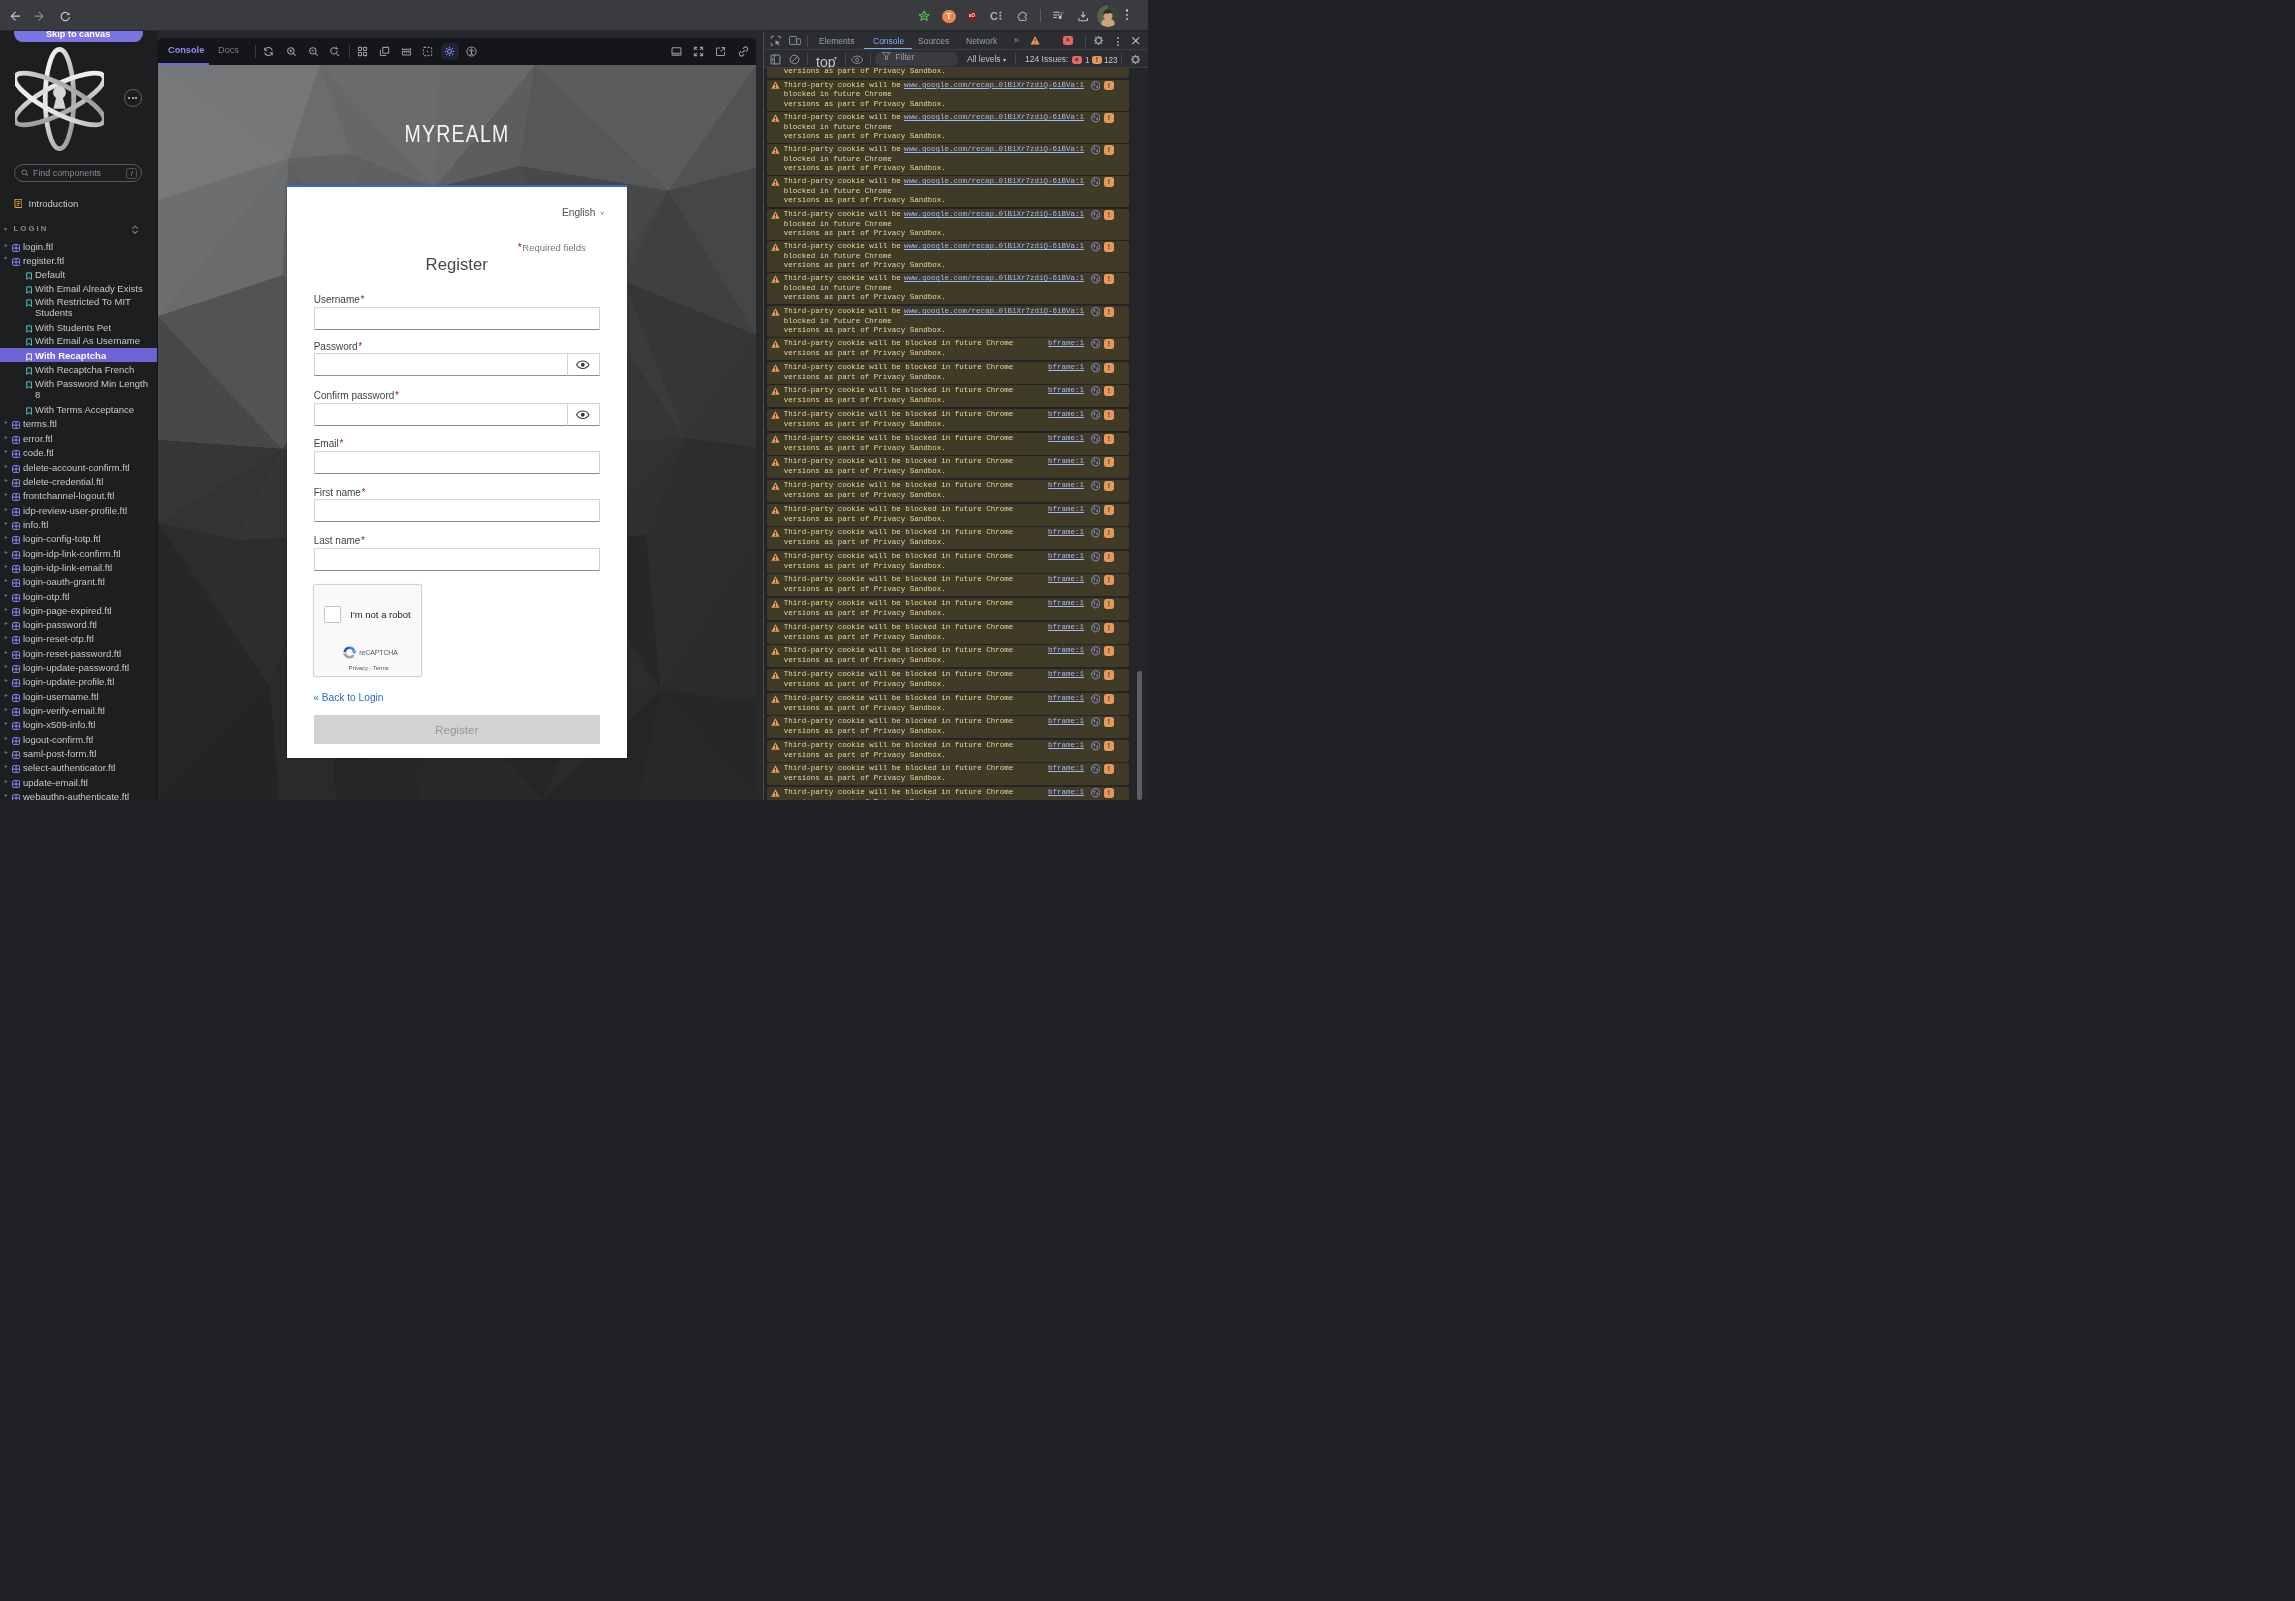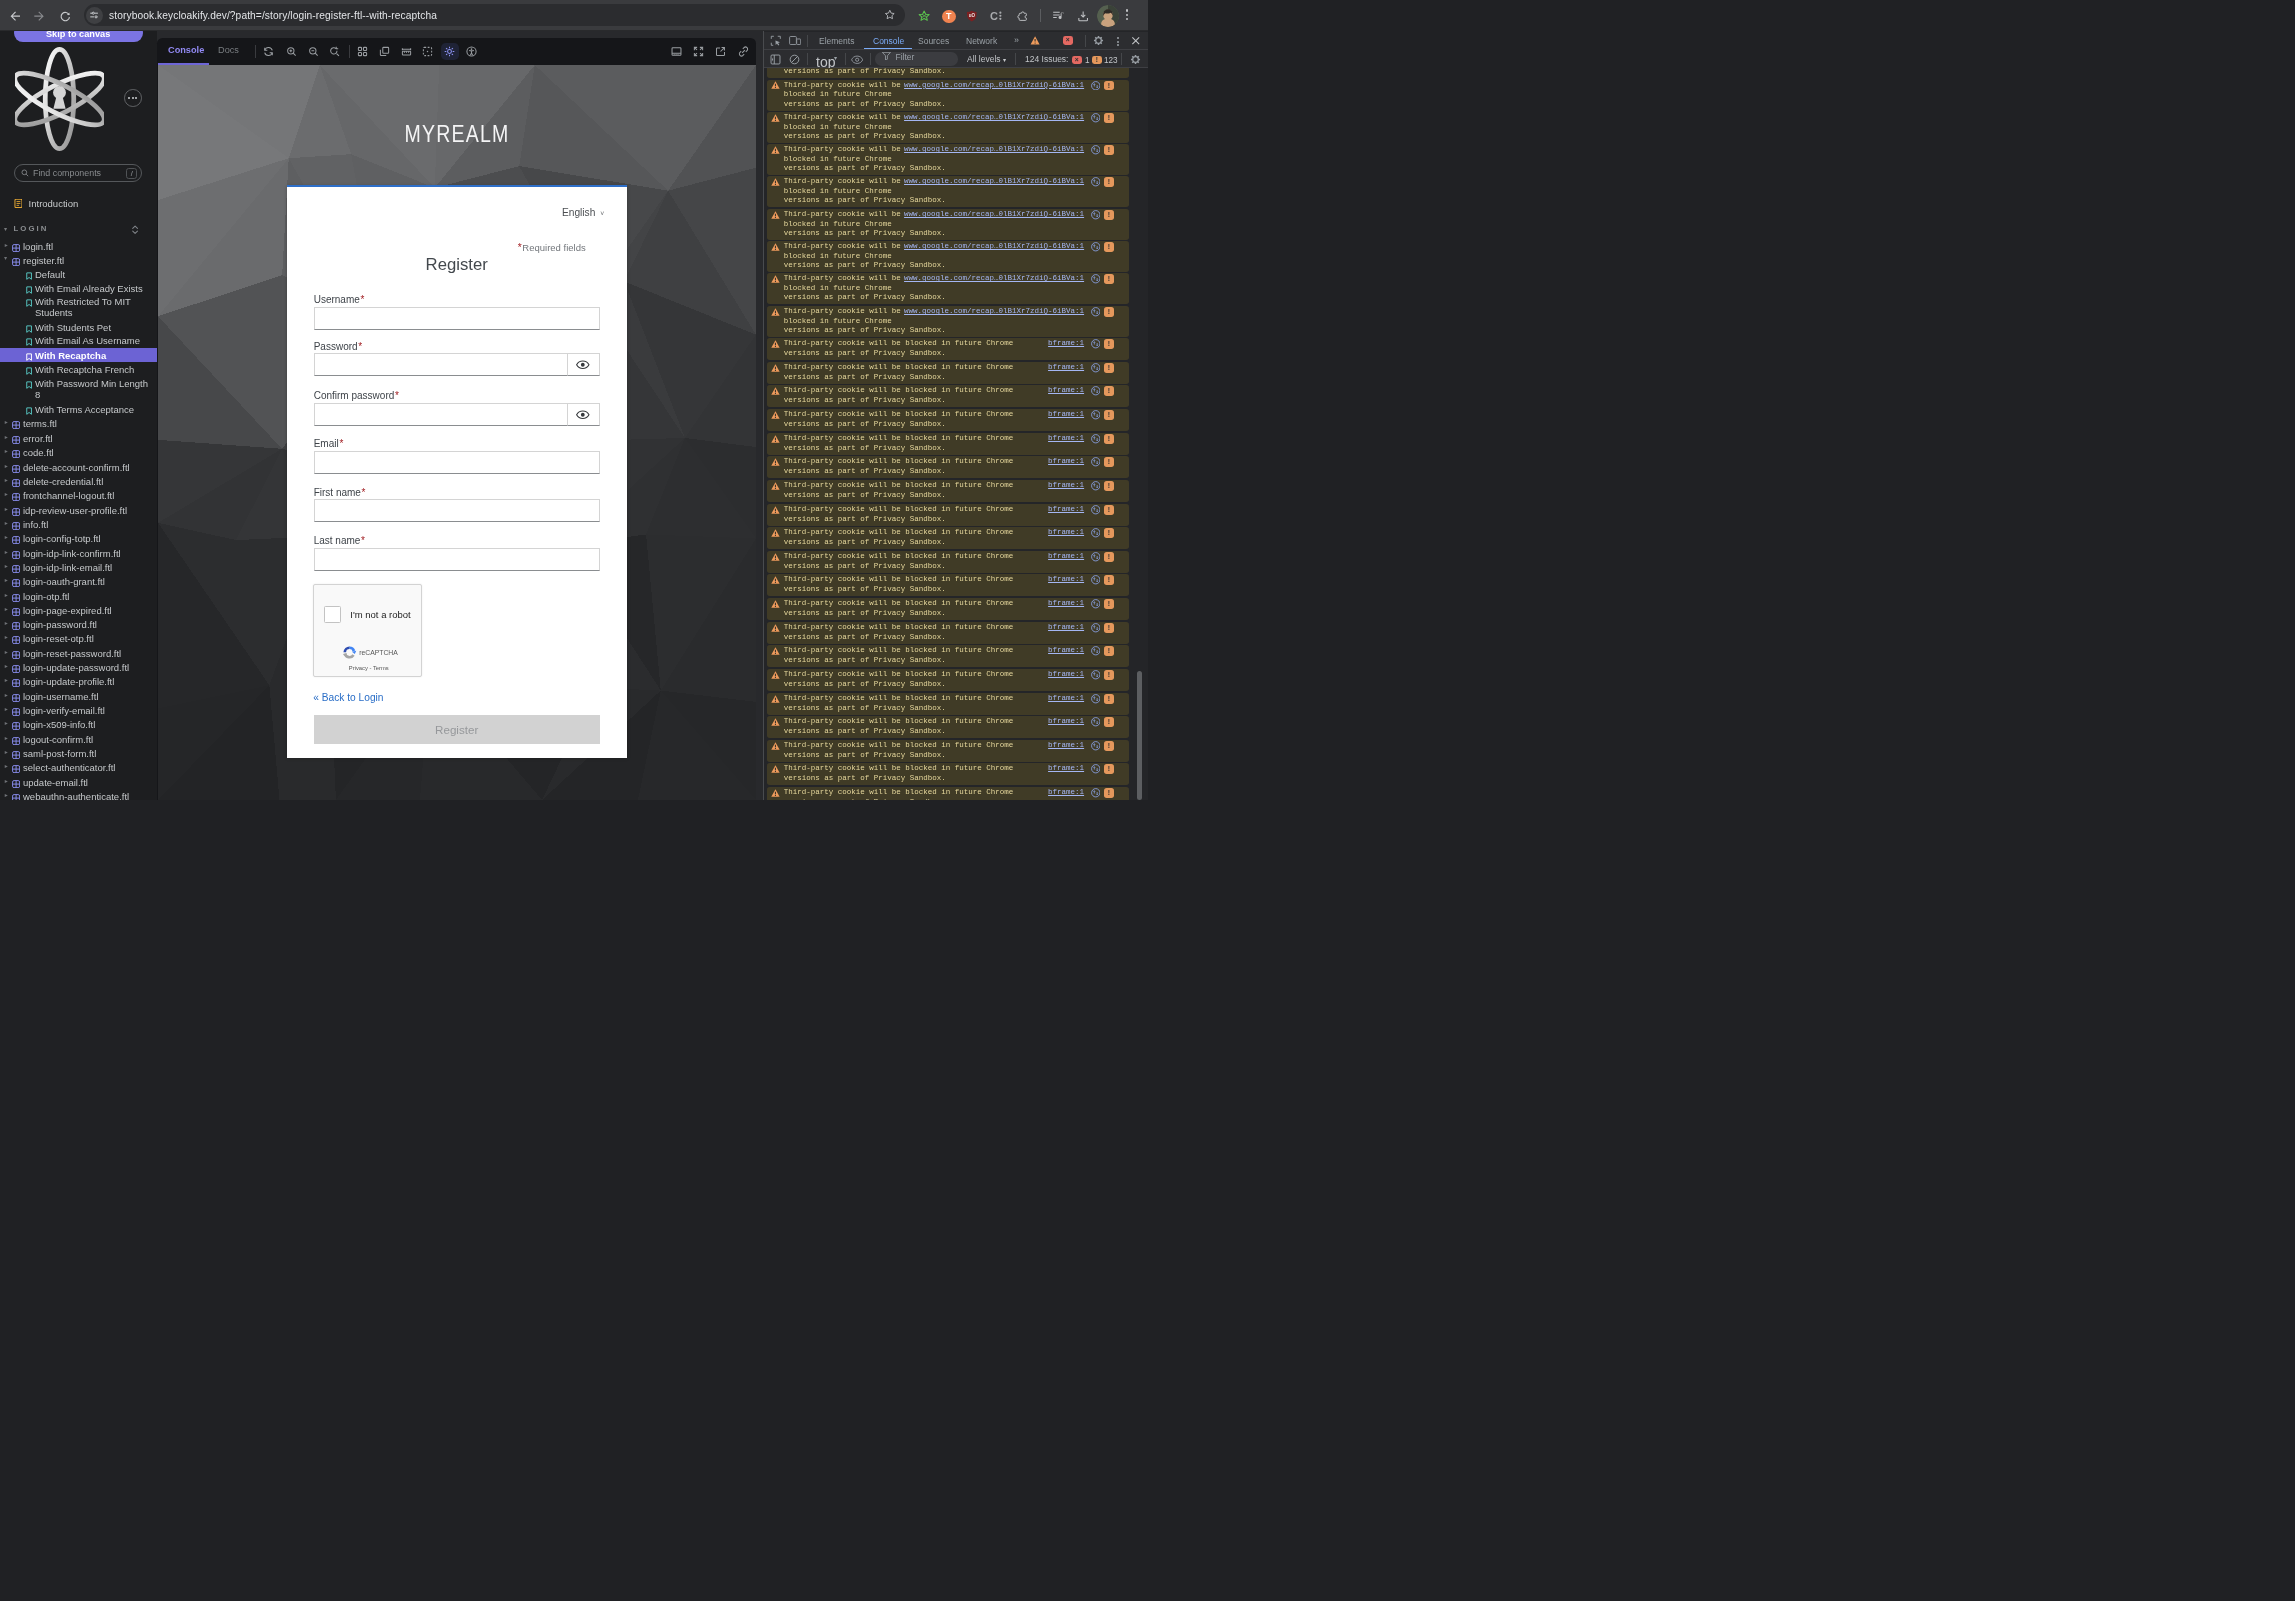--- a/index.html
+++ b/index.html
@@ -1221,36 +1221,20 @@
         <svg width="12.3" height="12.3" viewBox="0 0 20 20">
           <path d="M3 10h12.4M10 3.8 16.2 10 10 16.2" fill="none" stroke="#898b8e" stroke-width="1.8" stroke-linecap="square"></path>
         </svg>
       </div>
       <div class="cic" style="left:59px">
         <svg width="12.3" height="12.3" viewBox="0 0 20 20">
           <path d="M16.5 8A6.8 6.8 0 1 0 17 11.5" fill="none" stroke="#c7c9cc" stroke-width="1.8"></path>
           <path d="M17 4v4.2h-4.2" fill="#c7c9cc" stroke="none"></path>
         </svg>
       </div>
-      <div class="omnibox">
-        <div class="tunebtn">
-          <svg width="10.2" height="10.2" viewBox="0 0 16 16">
-            <g stroke="#d2d4d7" stroke-width="1.5" fill="none">
-              <path d="M2 5h3.2M8.2 5H14"></path>
-              <circle cx="6.7" cy="5" r="1.6" fill="#2c2d30"></circle>
-              <path d="M2 10.8h5.8M13.4 10.8H14"></path>
-              <circle cx="11" cy="10.8" r="1.6" fill="#2c2d30"></circle>
-            </g>
-          </svg>
-        </div>
-        <span class="url">storybook.keycloakify.dev/?path=/story/login-register-ftl--with-recaptcha</span>
-        <svg class="star" width="11.6" height="11.6" viewBox="0 0 20 20">
-          <path d="M10 2.2l2.3 4.9 5.2.7-3.8 3.7.9 5.2L10 14.2l-4.6 2.5.9-5.2L2.5 7.8l5.2-.7z" fill="none" stroke="#c0c2c5" stroke-width="1.5" stroke-linejoin="round"></path>
-        </svg>
-      </div>
       <div class="cic" style="left:918px">
         <svg width="12.3" height="12.3" viewBox="0 0 20 20">
           <path d="M10 1.8l2.5 5 5.6.6-4.2 3.9 1.2 5.5L10 13.9l-5.1 2.9 1.2-5.5L1.9 7.4l5.6-.6z" fill="none" stroke="#5bc24e" stroke-width="1.7" stroke-linejoin="round"></path>
           <path d="M6 12.5l8-5.5M6.5 6.8l7.5 5.4" stroke="#5bc24e" stroke-width="1.2"></path>
         </svg>
       </div>
       <div class="cic" style="left:942px">
         <div class="tmk">T</div>
       </div>
       <div class="cic" style="left:966px">

